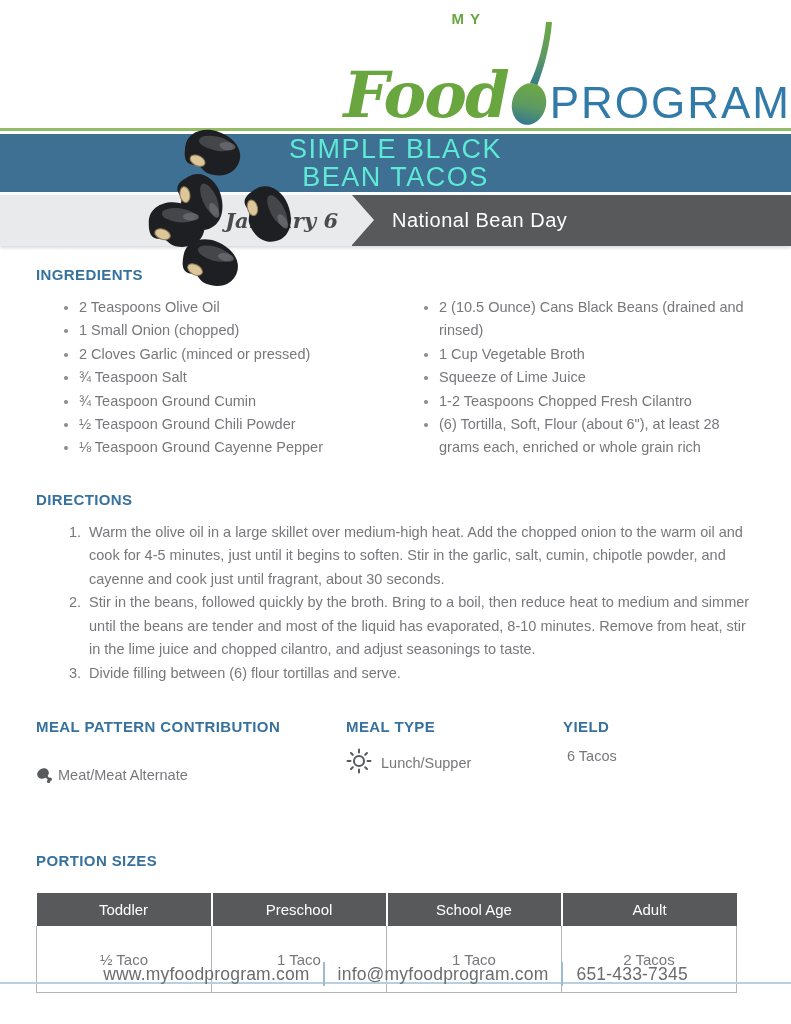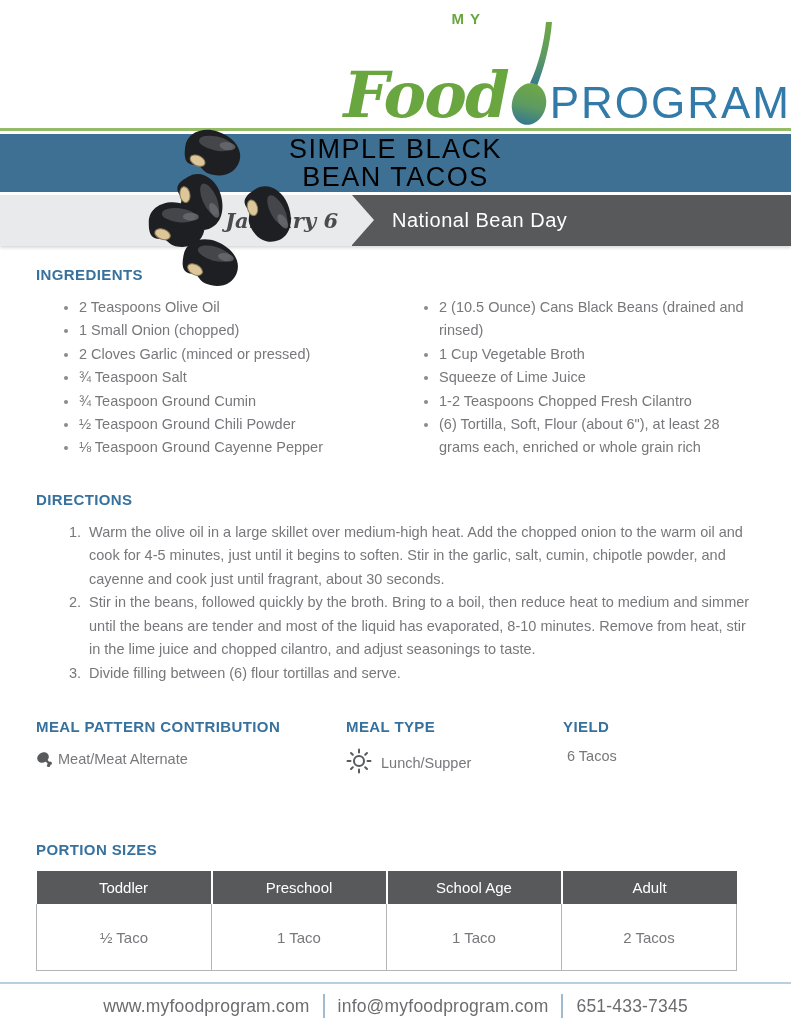--- a/index.html
+++ b/index.html
@@ -24,21 +24,21 @@
   .logo-spoon { margin:0 -6px 0 -4px; position:relative; top:6px; }
   .logo-program {
     font-size:44px; font-weight:300; color:#327aa8; letter-spacing:2px;
     line-height:0.95; font-stretch:condensed;
   }
 
   
   .green-line { height:3px; background:#94bb66; }
   .white-gap-sm { height:3px; background:#ffffff; }
   .banner {
-    height:58px; background:#3d7093; color:#000000;
+    height:58px; background:#3d7093; color:#5eead4;
     display:flex; flex-direction:column; justify-content:center; align-items:center;
   }
   .banner-line {
     font-size:27px; font-weight:300; letter-spacing:1.5px; line-height:28px;
     font-stretch:condensed; text-align:center;
   }
 
   
   .ribbon { height:51px; display:flex; position:relative; box-shadow:0 2px 3px rgba(0,0,0,0.15); }
   .ribbon-left {
@@ -84,45 +84,45 @@
     margin-top:13px; padding-left:49px; font-size:14.5px; color:#77787b;
     line-height:23.5px;
   }
   ol.dirs li { padding-left:4px; }
 
   
   .meta-row { display:flex; margin-top:33px; }
   .meta-col-1 { width:310px; }
   .meta-col-2 { width:217px; }
   .meta-col-3 { flex:1; }
-  .meta-items { margin-top:11px; }
+  .meta-items { margin-top:27px; }
   .meta-item { display:flex; align-items:center; font-size:14.5px; color:#77787b; line-height:26px; }
   .meta-item .micon { width:22px; display:inline-flex; justify-content:flex-start; }
   .meta-value { margin-top:13px; font-size:14.5px; color:#77787b; display:flex; align-items:center; }
   .sun-gap { margin-right:9px; }
   .yield-value { padding-left:4px; }
 
   
   .por-head { margin-top:64px; }
-  table.portions { margin-top:13px; width:701px; border-collapse:collapse; table-layout:fixed; }
+  table.portions { margin-top:24px; width:701px; border-collapse:collapse; table-layout:fixed; }
   table.portions th {
     background:#58595b; color:#ffffff; font-weight:normal; font-size:15px;
     height:33px; border-left:2px solid #ffffff; border-right:2px solid #ffffff;
   }
   table.portions th:first-child { border-left:none; }
   table.portions th:last-child { border-right:none; }
   table.portions td {
     height:66px; text-align:center; font-size:15px; color:#77787b;
     border:1px solid #b3b5b7; border-top:none; background:#ffffff;
   }
 
   
   .blue-line { position:absolute; left:0; right:0; top:982px; height:2px; background:#b7cfdf; }
   .footer {
-    position:absolute; left:0; right:0; top:988px; height:36px;
+    position:absolute; left:0; right:0; top:956px; height:36px;
     display:flex; align-items:center; justify-content:center;
     font-size:17.5px; color:#6b6c6f; letter-spacing:0.2px;
   }
   .footer .sep { display:inline-block; width:2px; height:24px; background:#9dbcd2; margin:0 13px; }
 </style>
 </head>
 <body>
 
 <div class="page">
 

